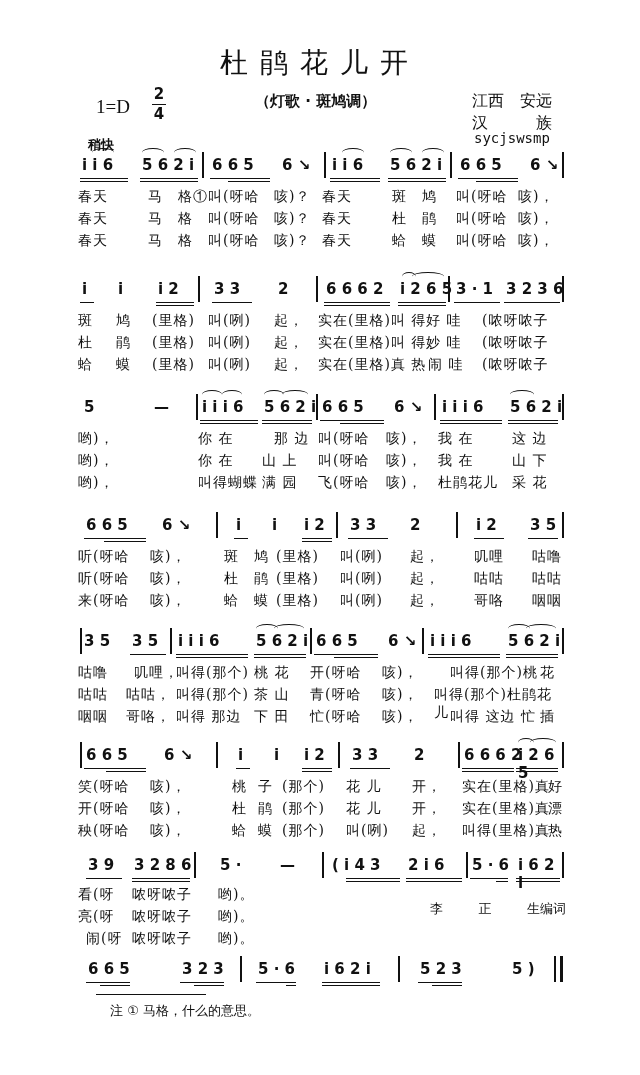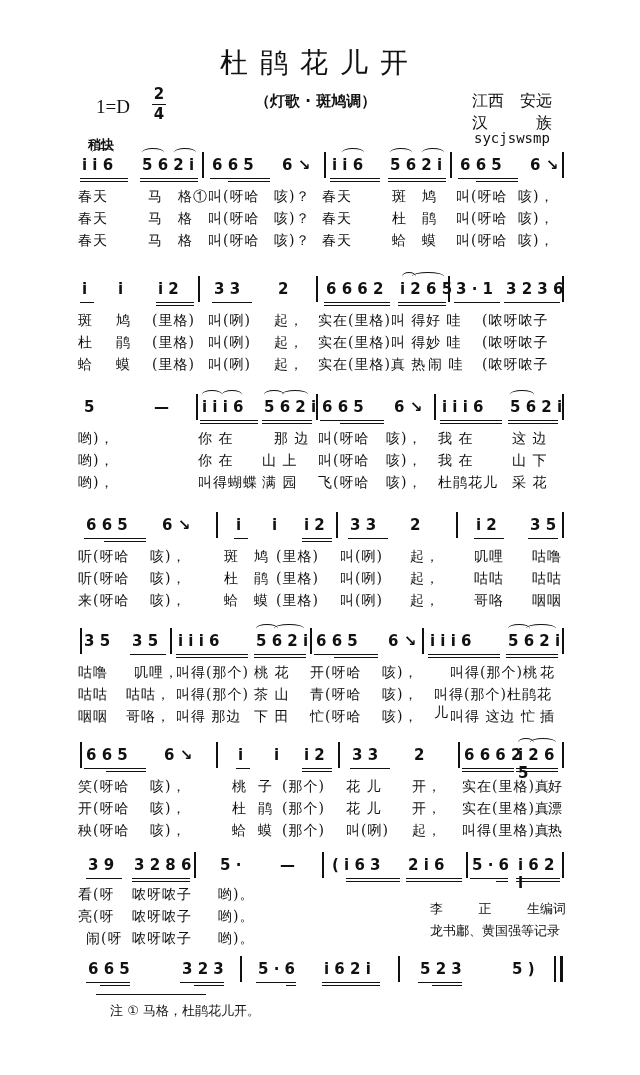--- a/index.html
+++ b/index.html
@@ -432,21 +432,21 @@
 </div>
 
 <div class="system" style="top:848px;">
   <div class="notes">
     <span style="left:10px">3 9</span>
     <span style="left:56px">3 2 8 6</span>
     <div class="barline" style="left:116px"></div>
     <span style="left:142px">5 ·</span>
     <span style="left:202px">—</span>
     <div class="barline" style="left:244px"></div>
-    <span style="left:254px">( i 6 3</span>
+    <span style="left:254px">( i 4 3</span>
     <span style="left:330px">2 i 6</span>
     <div class="barline" style="left:388px"></div>
     <span style="left:394px">5 · 6</span>
     <span style="left:440px">i 6 2 i</span>
     <div class="barline" style="left:484px"></div>
     <div class="uline" style="left:8px;width:36px"></div>
     <div class="uline" style="left:54px;width:58px"></div>
       <div class="uline2" style="left:54px;width:58px"></div>
     <div class="uline" style="left:268px;width:54px"></div>
       <div class="uline2" style="left:268px;width:54px"></div>
@@ -473,21 +473,20 @@
       <span style="left:140px">哟)。</span>
   </div>
 </div>
 
 <div class="abs credits">
   <div>
       <span>李</span>
       <span>正</span>
       <span>生编词</span>
     </div>
-  <div>龙书鄘、黄国强等记录</div>
 </div>
 
 <div class="system" style="top:952px;">
   <div class="notes">
     <span style="left:10px">6 6 5</span>
     <span style="left:104px">3 2 3</span>
     <div class="barline" style="left:162px"></div>
     <span style="left:180px">5 · 6</span>
     <span style="left:246px">i 6 2 i</span>
     <div class="barline" style="left:320px"></div>
@@ -502,13 +501,13 @@
     <div class="uline" style="left:178px;width:40px"></div>
       <div class="uline2" style="left:208px;width:10px"></div>
     <div class="uline" style="left:244px;width:58px"></div>
       <div class="uline2" style="left:244px;width:58px"></div>
     <div class="uline" style="left:340px;width:44px"></div>
       <div class="uline2" style="left:354px;width:30px"></div>
   </div>
 </div>
 
 <div class="abs note-rule"></div>
-<div class="abs footnote">注  ① 马格，杜鹃花儿开。</div>
+<div class="abs footnote">注  ① 马格，什么的意思。</div>
 
 </body></html>

